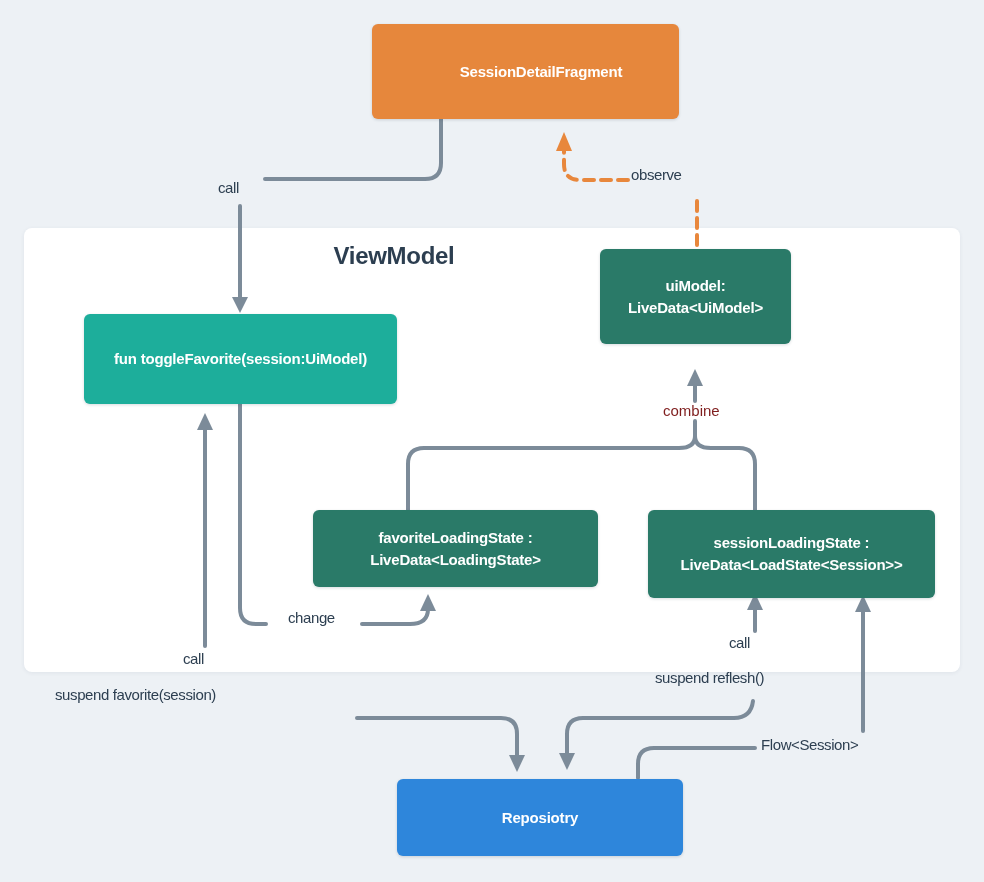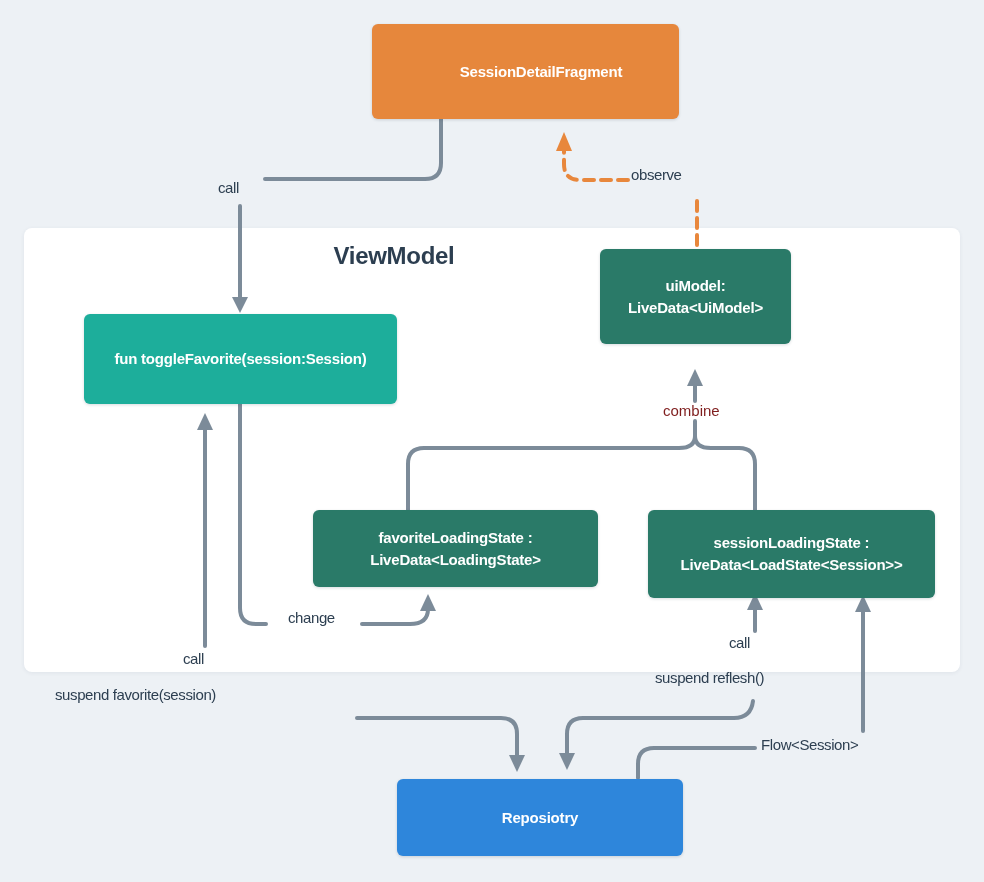--- a/index.html
+++ b/index.html
@@ -105,21 +105,21 @@
     <path class="gray-line" d="M638,778 V764 Q638,748 654,748 H755"></path>
     <path class="gray-line" d="M863,731 V610"></path>
     <polygon class="gray-head" points="855,612 871,612 863,595"></polygon>
   </svg>
 
   <div class="node node-fragment">
     <span>SessionDetailFragment</span>
   </div>
 
   <div class="node node-toggle">
-    <span>fun toggleFavorite(session:Session)</span>
+    <span>fun toggleFavorite(session:UiModel)</span>
   </div>
 
   <div class="node node-uimodel">
     <span>uiModel:</span>
     <span>LiveData&lt;UiModel&gt;</span>
   </div>
 
   <div class="node node-favstate">
     <span>favoriteLoadingState :</span>
     <span>LiveData&lt;LoadingState&gt;</span>

